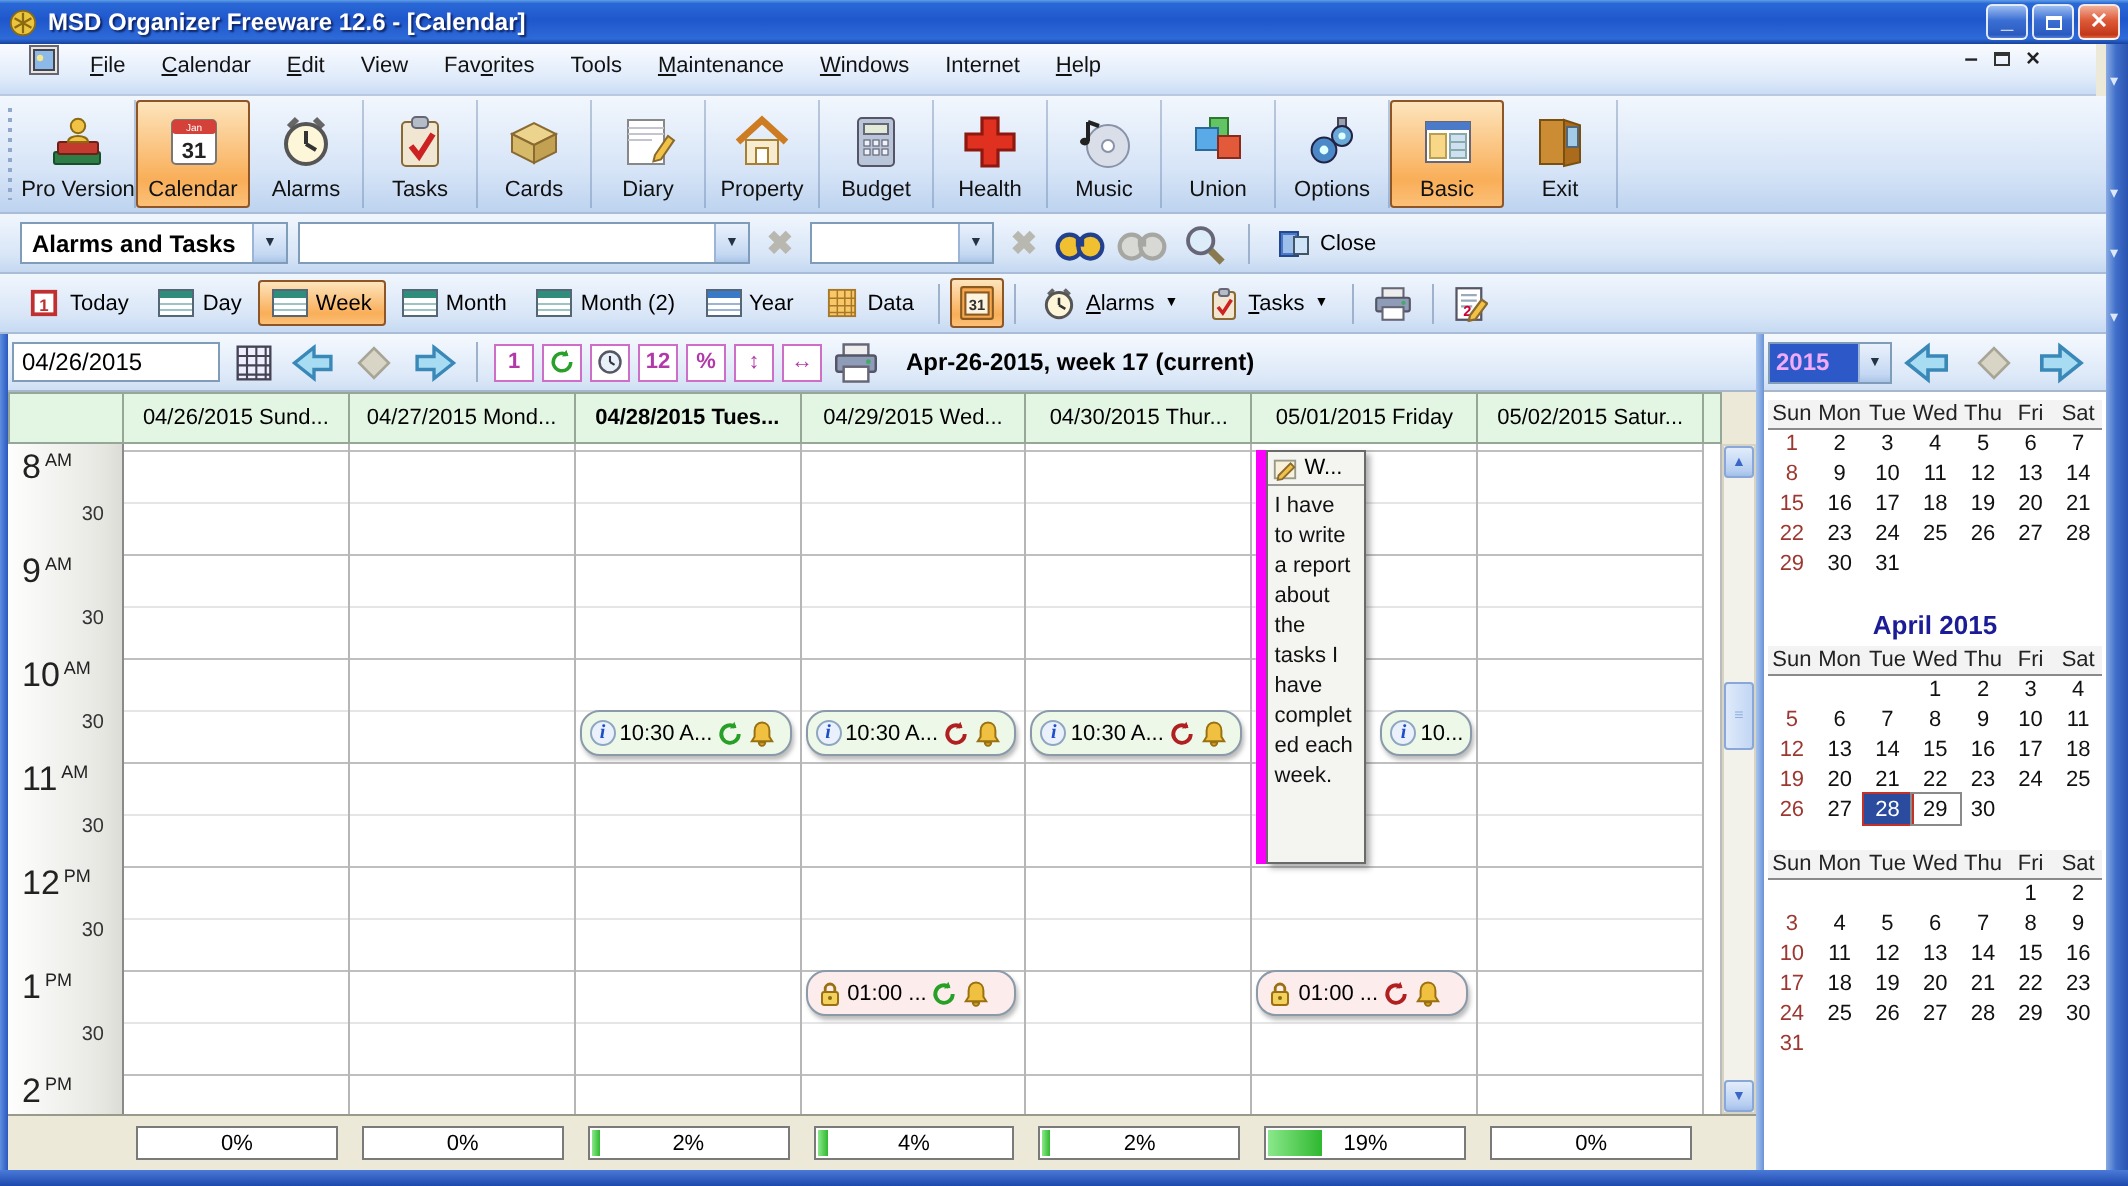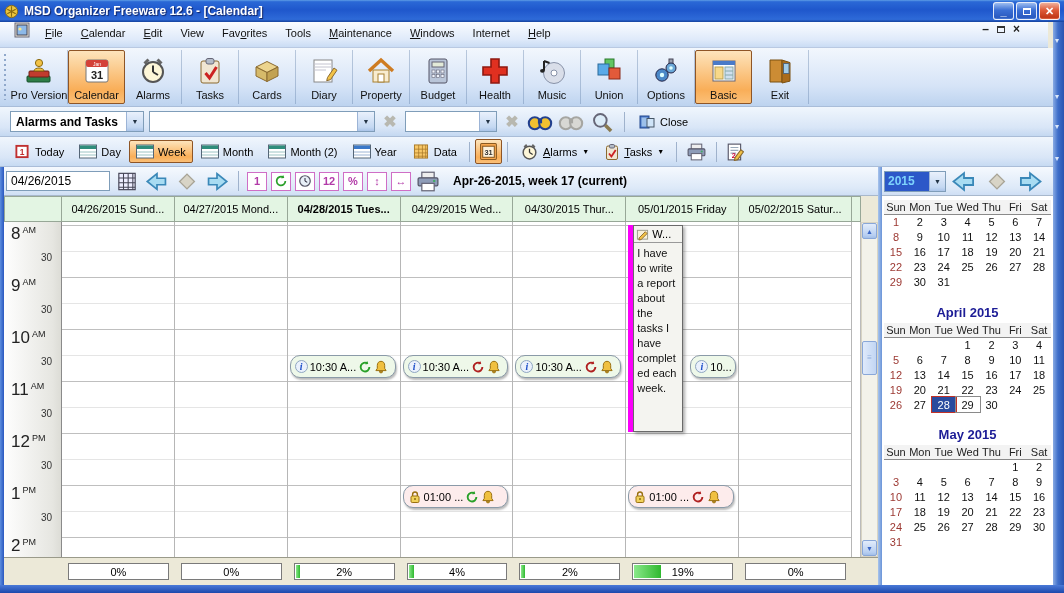--- a/index.html
+++ b/index.html
@@ -134,21 +134,21 @@
   .pbar { flex:1; margin:5px 6px; background:#fff; border:1px solid #7a7a7a; position:relative;
     display:flex; align-items:center; justify-content:center; font-size:11px; color:#000; }
   .pfill { position:absolute; left:1px; top:1px; bottom:1px; background:linear-gradient(90deg,#8ae88a,#2fb82f); }
   .plbl { position:relative; z-index:1; }
 
   
   .sidebar { position:absolute; left:882px; top:167px; width:171px; height:418px; background:#fff; z-index:1; }
   .yearnav { height:29px; background:linear-gradient(180deg,#f5f9fe,#dde9f8 75%,#cfdff4); border-bottom:1px solid #a8b8cc;
     display:flex; align-items:center; gap:3px; padding:0 2px; }
   .year-combo { width:62px; height:21px; border:1px solid #7f9db9; background:#fff; display:flex; }
-  .year-val { flex:1; background:#2c58c8; color:#7dd3fc; font-size:12px; font-weight:bold; padding:2px 3px; }
+  .year-val { flex:1; background:#2c58c8; color:#f0abfc; font-size:12px; font-weight:bold; padding:2px 3px; }
   .year-cbtn { width:16px; background:linear-gradient(180deg,#eaf1fc,#c4d8f2 80%,#aac4e8); border-left:1px solid #9cb4d6;
     display:flex; align-items:center; justify-content:center; font-size:7px; color:#234; }
   .yearnav .navbtn { width:30px; }
   .months { padding:4px 2px 0 2px; }
   .mcal { margin-bottom:13px; }
   .mcal-title { text-align:center; color:#1c1c96; font-weight:bold; font-size:13px; padding:2px 0 3px; }
   table.mcal-grid { width:100%; border-collapse:collapse; text-align:center; }
   .mcal-grid th { font-weight:normal; color:#222; font-size:11px; background:#f3f3f3; border-bottom:1px solid #8a8a8a; padding:1px 0; }
   .mcal-grid td { height:15px; width:24px; font-size:11px; color:#111; }
   td.sun { color:#9c3832; }
@@ -943,21 +943,20 @@
                 <td class="selected">28</td>
                 <td class="boxed">29</td>
                 <td class="">30</td>
                 <td class=""></td>
                 <td class=""></td>
               </tr>
             </tbody>
           </table>
         </div>
         <div class="mcal">
-          <div class="mcal-title">May 2015</div>
           <table class="mcal-grid">
             <tbody>
               <tr>
                 <th>Sun</th>
                 <th>Mon</th>
                 <th>Tue</th>
                 <th>Wed</th>
                 <th>Thu</th>
                 <th>Fri</th>
                 <th>Sat</th>

